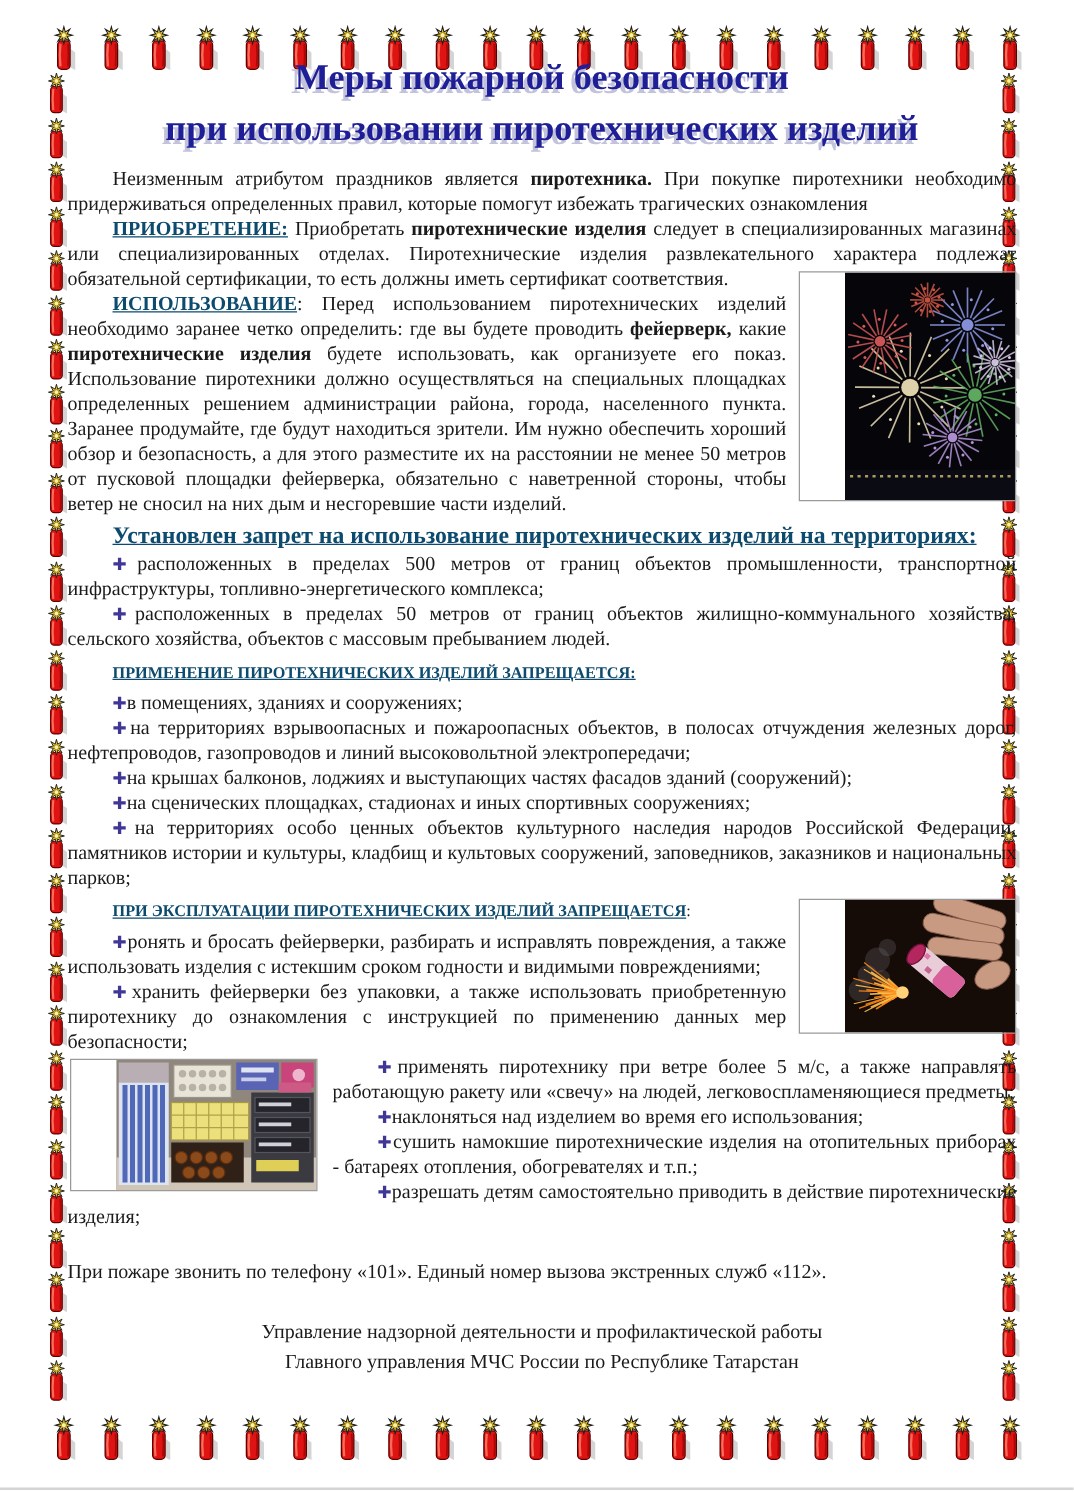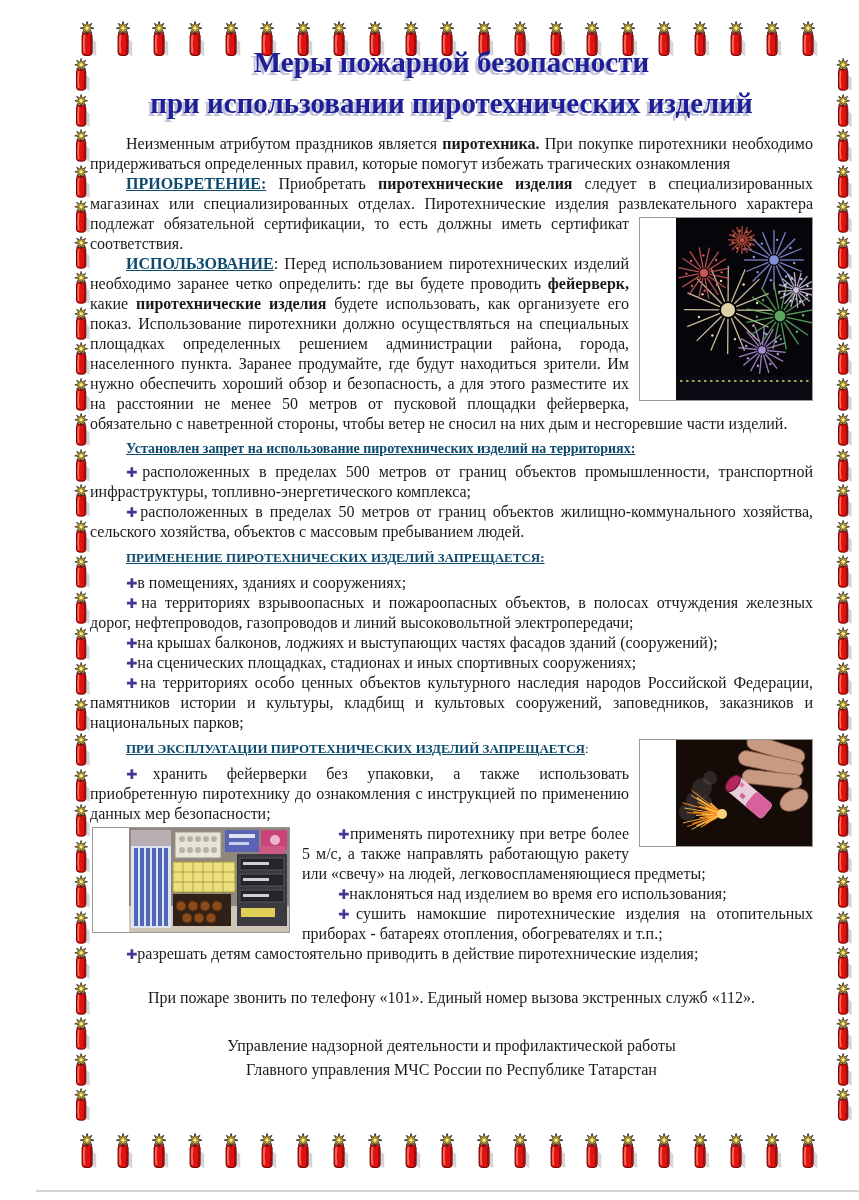--- a/index.html
+++ b/index.html
@@ -1,40 +1,40 @@
 <!DOCTYPE html>
 <html lang="ru"><head>
 <meta charset="utf-8">
 <style>
   html,body{margin:0;padding:0;}
   body{
     width:859px;height:1200px;position:relative;background:#ffffff;
     overflow:hidden;font-family:"Liberation Serif","DejaVu Serif",serif;color:#1a1a1a;
   }
-  .page{position:absolute;inset:0;margin-left:36px;}
+  .page{position:absolute;inset:0;}
   
   .b-row{position:absolute;left:42px;right:40px;display:flex;justify-content:space-between;}
   .b-top{top:20px;} .b-bottom{top:1132px;}
   .b-col{position:absolute;top:58px;height:1066px;display:flex;flex-direction:column;justify-content:space-between;}
   .b-left{left:36px;} .b-right{left:798px;}
   .fc-i{width:20px;height:40px;display:block;}
   
   .content{position:absolute;left:54px;right:46px;top:42px;font-size:16px;line-height:20px;text-align:justify;}
   h1{margin:0 0 10px 0;text-align:center;font-size:29px;line-height:41px;font-weight:bold;
      color:#1e1e96;text-shadow:-3px 3px 0 #c2c2da;}
   p{margin:0;}
   .ind{text-indent:36px;}
   b{font-weight:bold;}
   .red-u{color:#0c4a6e;font-weight:bold;text-decoration:underline;}
   .h-big{font-size:13px;line-height:26px;margin:3px 0 2px 0;}
-  .h-med{font-size:14px;line-height:24px;margin:3px 0 1px 0;}
+  .h-med{font-size:19px;line-height:24px;margin:3px 0 1px 0;}
   .blt{color:#3f3695;font-size:13.5px;letter-spacing:-1px;padding-right:1px;font-family:"DejaVu Sans",sans-serif;}
   .photo-r{float:right;margin:3px 0 5px 10px;border:1px solid #9a9a9a;line-height:0;}
   .photo-l{float:left;margin:3px 12px 3px 2px;border:1px solid #9a9a9a;line-height:0;}
-  .emergency{clear:both;text-align:center;text-indent:0;margin-top:24px;}
+  .emergency{clear:both;text-align:left;text-indent:0;margin-top:24px;}
   .footer{margin-top:26px;text-align:center;line-height:24px;}
   .page-edge{position:absolute;left:0;right:0;top:1190px;border-top:2px solid #d4d4d4;}
 </style>
 </head>
 <body>
 
 <svg width="0" height="0" style="position:absolute" aria-hidden="true">
   <defs>
     <g id="fc">
       <path d="M15.8 20 l4.2 3.2 v15.5 l-4.2 -2.2 z" fill="#c6c6c6" opacity="0.75"></path>
@@ -637,20 +637,21 @@
               <line x1="46" y1="74" x2="24.79879759608935" y2="87.24798160583012" stroke="#ff8a1a" stroke-width="1.4" opacity="0.9"></line>
               <line x1="46" y1="74" x2="32.47703843195305" y2="77.62346663143529" stroke="#ffc24d" stroke-width="1.8" opacity="0.9"></line>
               <line x1="46" y1="74" x2="11.02132105433165" y2="72.77851761541247" stroke="#ff8a1a" stroke-width="1" opacity="0.9"></line>
               <line x1="46" y1="74" x2="23.307554185616397" y2="66.18636429302823" stroke="#ffc24d" stroke-width="1.4" opacity="0.9"></line>
               <line x1="46" y1="74" x2="35.482779073125684" y2="66.35879172019786" stroke="#ff8a1a" stroke-width="1.8" opacity="0.9"></line>
               <line x1="46" y1="74" x2="15.705778177595494" y2="89.43567699114459" stroke="#ffc24d" stroke-width="1" opacity="0.9"></line>
               <line x1="46" y1="74" x2="23.349421680719214" y2="77.9939080863394" stroke="#ff8a1a" stroke-width="1.4" opacity="0.9"></line>
               <circle cx="46" cy="74" r="5" fill="#ffd27a"></circle>
             </g>
           </svg></span><span class="red-u">ПРИ ЭКСПЛУАТАЦИИ ПИРОТЕХНИЧЕСКИХ ИЗДЕЛИЙ ЗАПРЕЩАЕТСЯ</span><span>:</span></p>
+    <p class="ind"><span class="blt">✚</span><span>ронять и бросать фейерверки, разбирать и исправлять повреждения, а также использовать изделия с истекшим сроком годности и видимыми повреждениями;</span></p>
     <p class="ind"><span class="blt">✚</span><span>хранить фейерверки без упаковки, а также использовать приобретенную пиротехнику до ознакомления с инструкцией по применению данных мер безопасности;</span></p>
     <p class="ind"><span class="photo-l"><svg id="store-photo" width="160" height="104" viewBox="0 0 160 104">
             <rect width="160" height="104" fill="#8f867d"></rect>
             <rect y="78" width="160" height="26" fill="#cfc6b8"></rect>
             <rect x="2" y="2" width="40" height="16" fill="#b9aeb4"></rect>
             <rect x="2" y="18" width="40" height="82" fill="#dde3f0"></rect>
             <g fill="#4f68b8">
               <rect x="5" y="20" width="4" height="78"></rect>
               <rect x="11" y="20" width="4" height="78"></rect>
               <rect x="17" y="20" width="4" height="78"></rect>

